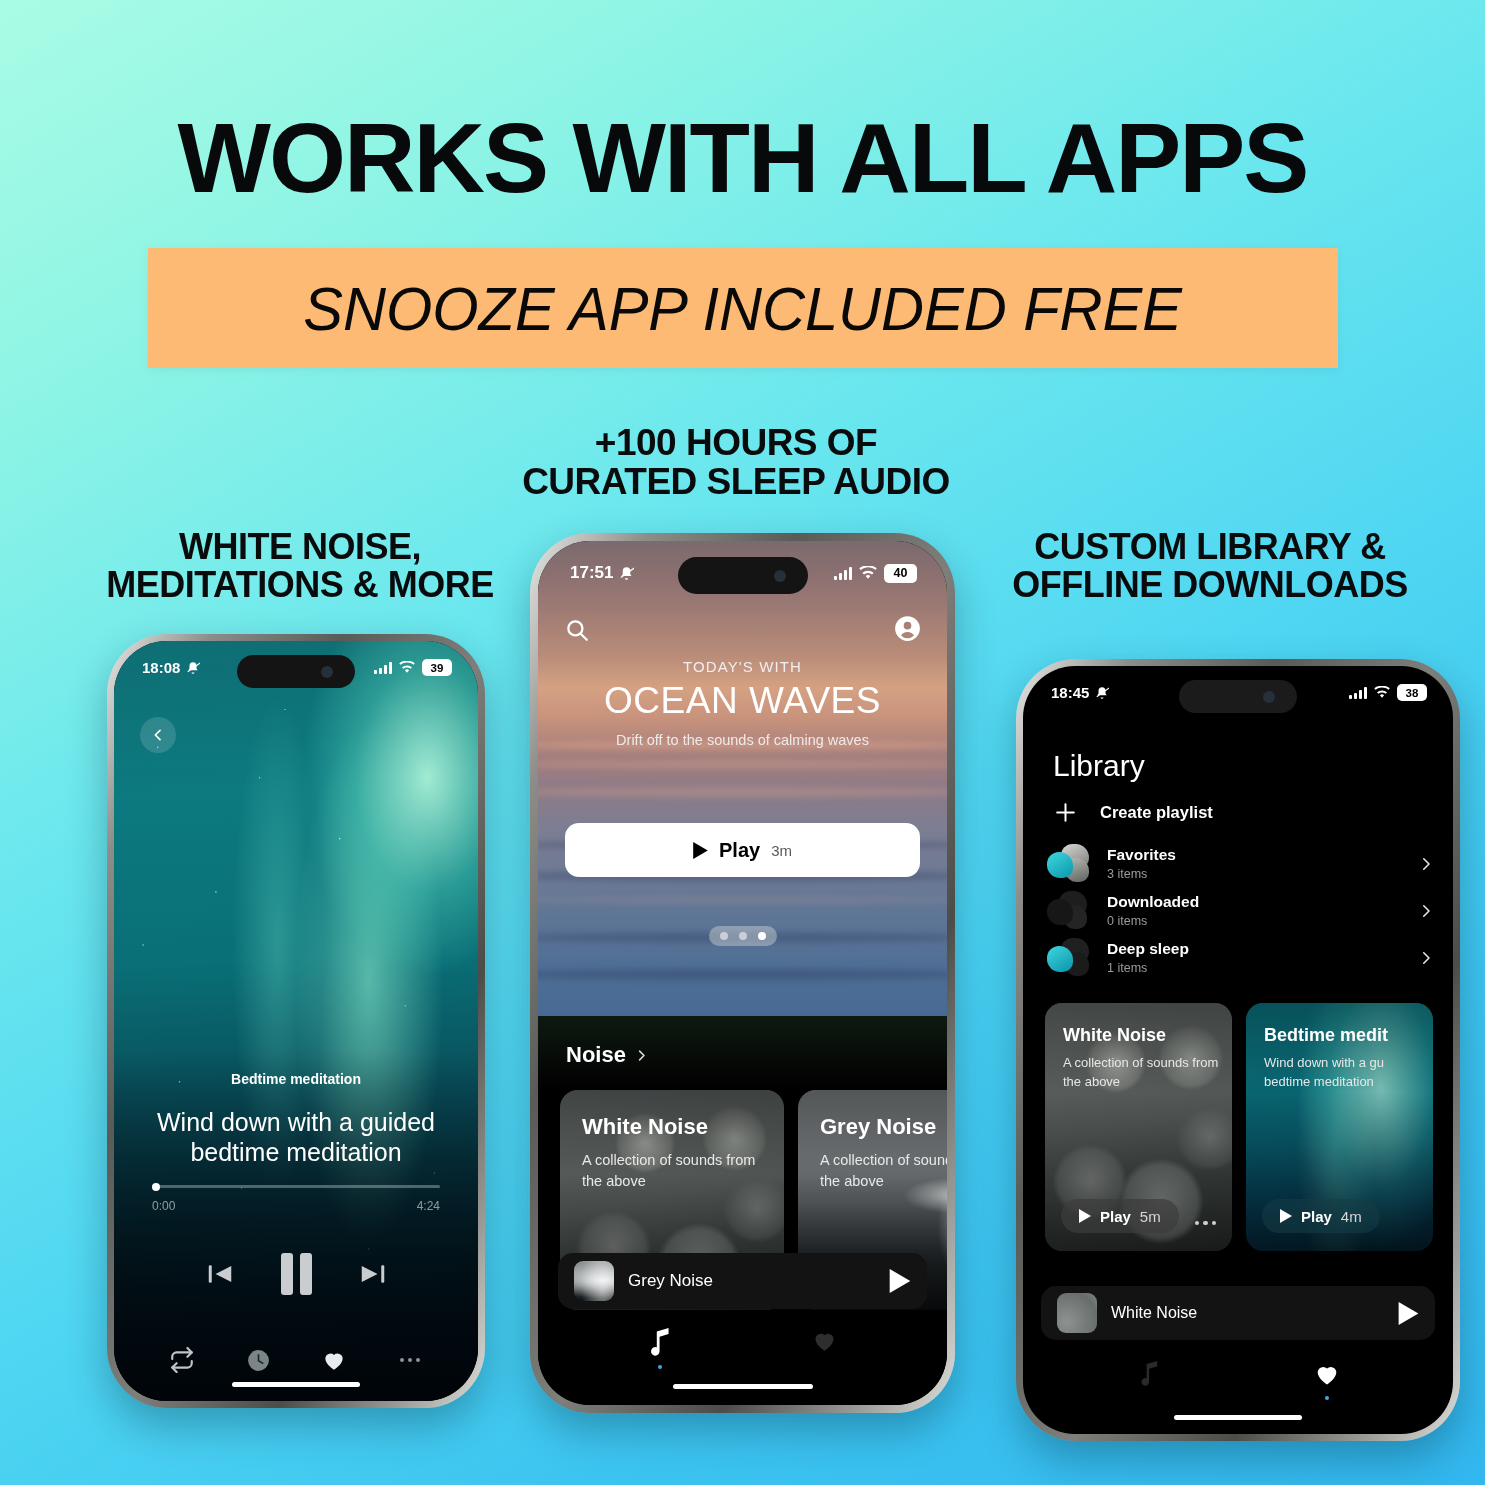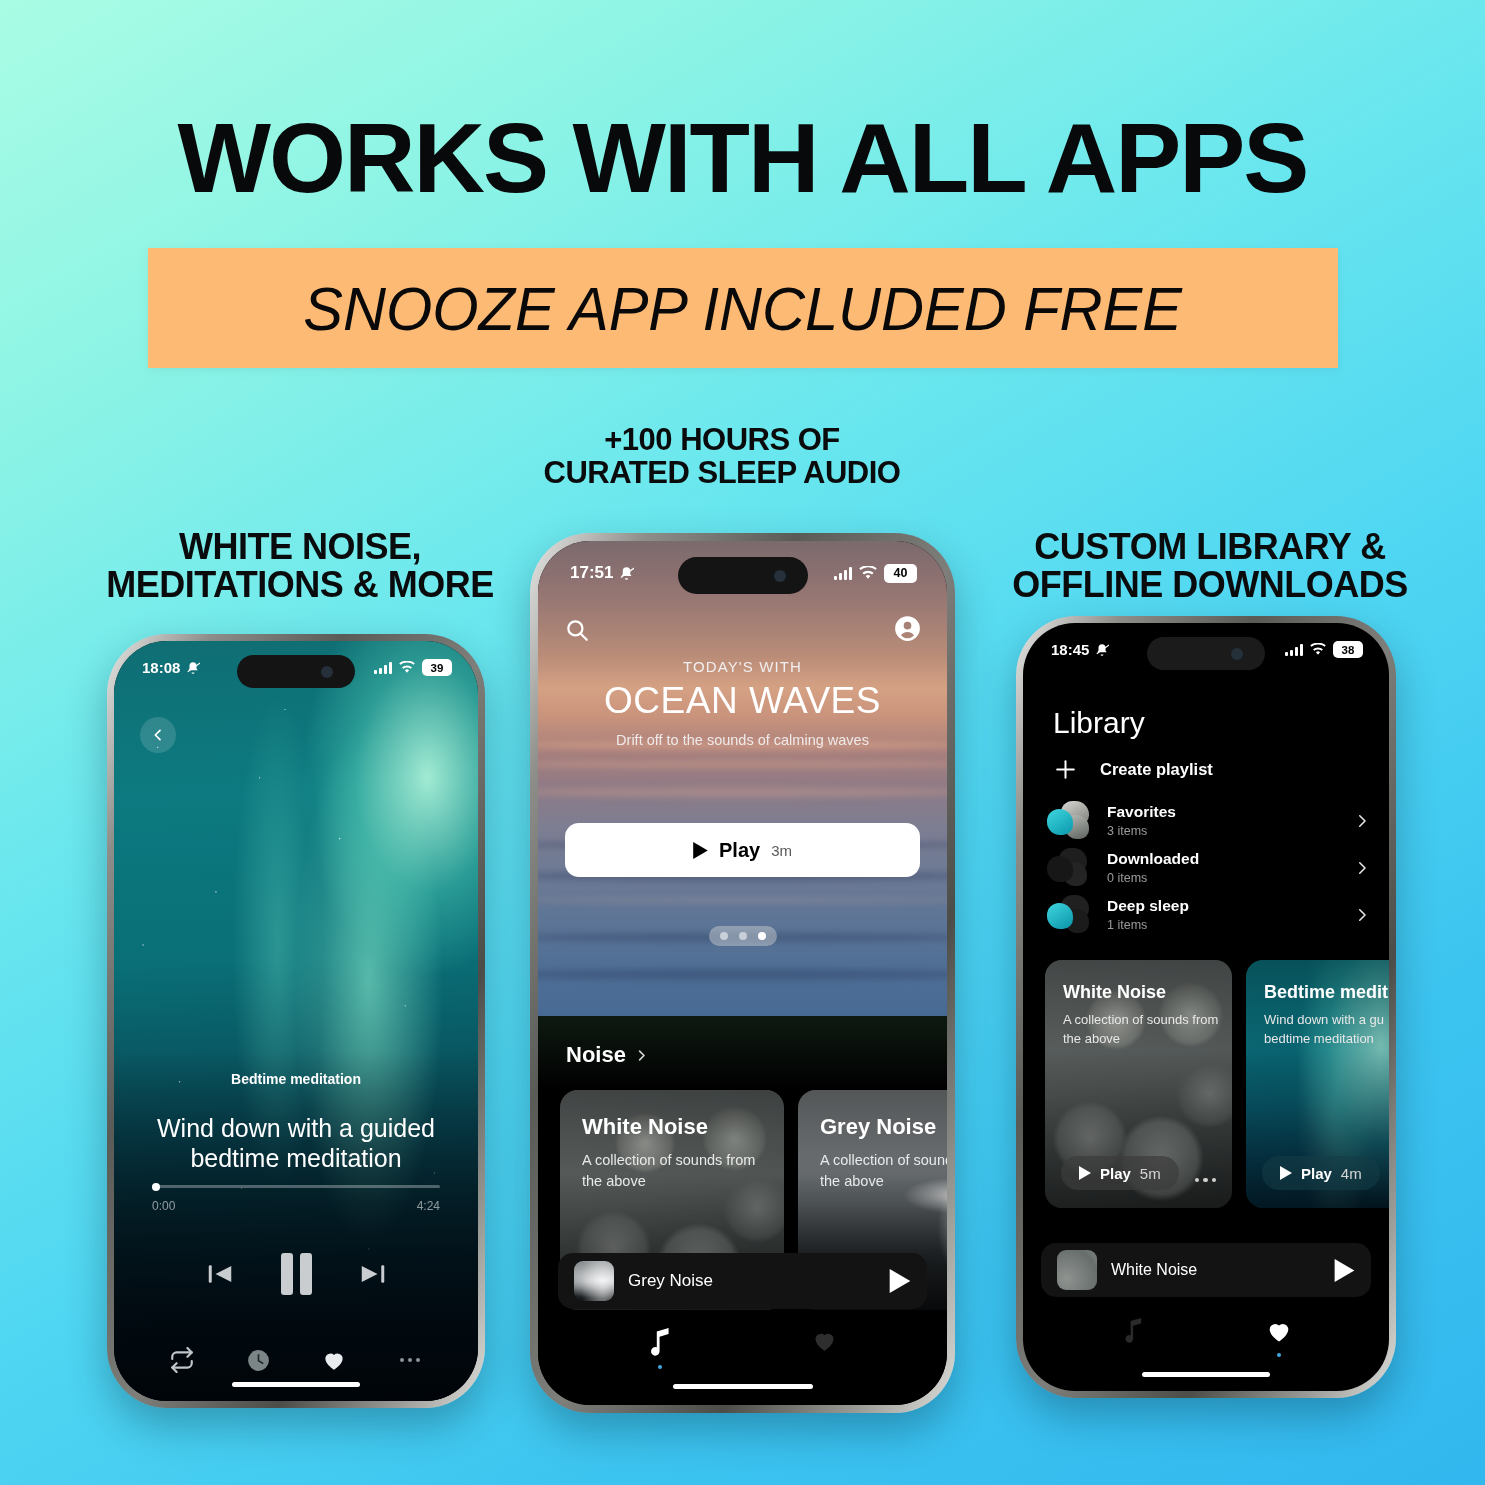--- a/index.html
+++ b/index.html
@@ -20,21 +20,21 @@
     position:absolute; top:248px; left:148px; width:1190px; height:120px;
     background:#fdba74; display:flex; align-items:center; justify-content:center;
     box-shadow:0 2px 10px rgba(0,0,0,.06);
   }
   .subbar span {
     font-size:62px; font-weight:500; font-style:italic; letter-spacing:0px;
     color:#09090a; transform:scaleX(.96);
   }
 
   .cap { position:absolute; text-align:center; font-weight:bold; color:#0a0b0c; line-height:1.05; letter-spacing:-0.5px; }
-  .cap-center { top:424px; left:372px; width:700px; font-size:31px; }
+  .cap-center { top:424px; left:386px; width:700px; font-size:37px; }
   .cap-left   { top:528px; left:40px;  width:520px; font-size:36px; }
   .cap-right  { top:528px; left:930px; width:560px; font-size:36px; }
 
   
   .phone { position:absolute; border-radius:60px; }
   .phone .frame {
     position:absolute; inset:0; border-radius:inherit;
     background:linear-gradient(115deg,#e8e8e6 0%, #8d8d8a 14%, #5a5a57 32%, #7e7e7b 52%, #4c4c49 72%, #9a9a97 88%, #dededa 100%);
     box-shadow:0 18px 40px rgba(0,40,60,.32);
   }
@@ -92,21 +92,21 @@
   }
   .aurora-fade { position:absolute; left:0; right:0; bottom:0; height:46%;
      background:linear-gradient(180deg, rgba(2,12,18,0) 0%, rgba(1,9,14,.55) 45%, rgba(0,4,8,.94) 100%); }
   .back-btn {
     position:absolute; left:26px; top:76px; width:36px; height:36px; border-radius:50%;
     background:rgba(255,255,255,.14); display:flex; align-items:center; justify-content:center;
     z-index:20;
   }
   .back-btn svg { width:16px; height:16px; }
   .lp-meta { position:absolute; left:0; right:0; top:430px; text-align:center; z-index:20; }
-  .lp-eyebrow { color:#fff; font-size:14px; font-weight:bold; margin-bottom:27px; }
+  .lp-eyebrow { color:#fff; font-size:14px; font-weight:bold; margin-bottom:21px; }
   .lp-title { color:#fff; font-size:25px; line-height:1.18; font-weight:400; padding:0 26px; }
   .lp-progress { position:absolute; left:38px; right:38px; top:544px; z-index:20; }
   .lp-track { height:3px; background:rgba(255,255,255,.30); border-radius:2px; position:relative; }
   .lp-knob { position:absolute; left:0; top:-2.5px; width:8px; height:8px; border-radius:50%; background:#fff; }
   .lp-times { display:flex; justify-content:space-between; color:rgba(255,255,255,.55); font-size:12px; margin-top:11px; }
   .lp-controls { position:absolute; left:0; right:0; top:612px; display:flex; align-items:center;
                  justify-content:center; gap:46px; z-index:20; }
   .lp-controls .pause { display:flex; gap:7px; }
   .lp-controls .pause i { display:block; width:12px; height:42px; background:#c9cdd0; border-radius:3px; }
   .lp-tabs { position:absolute; left:0; right:0; top:706px; display:flex; z-index:20; padding:0 30px; }
@@ -177,21 +177,21 @@
     position:absolute; left:20px; right:20px; bottom:96px; height:56px; background:#131313;
     border-radius:15px; display:flex; align-items:center; padding:0 16px; gap:14px; z-index:10;
   }
   .mini-player .thumb { width:40px; height:40px; border-radius:9px; flex:none; }
   .mini-player .nm { color:#fff; font-size:17px; flex:1; }
   .tabbar { position:absolute; left:0; right:0; bottom:36px; display:flex; z-index:10; padding:0 40px; }
   .tabbar > div { flex:1; display:flex; flex-direction:column; align-items:center; gap:8px; }
   .tabdot { width:4px; height:4px; border-radius:50%; }
 
   
-  #phone-right { left:1016px; top:616px; width:380px; height:782px; }
+  #phone-right { left:1016px; top:659px; width:444px; height:782px; }
   #phone-right .screen { inset:7px; border-radius:52px; background:#000; }
   .lib-title { position:absolute; left:30px; top:83px; color:#fff; font-size:30px; font-weight:400; z-index:10; }
   .create-row { position:absolute; left:30px; top:134px; display:flex; align-items:center; gap:22px; z-index:10; }
   .create-row span { color:#fff; font-size:16.5px; font-weight:bold; }
   .pl-list { position:absolute; left:24px; right:18px; top:174px; z-index:10; }
   .pl-row { display:flex; align-items:center; gap:16px; height:47px; }
   .pl-ico { width:44px; height:40px; flex:none; position:relative; }
   .pl-ico .b1,.pl-ico .b2,.pl-ico .b3 { position:absolute; border-radius:12px 14px 10px 13px; }
   .pl-txt { flex:1; }
   .pl-txt h5 { color:#fff; font-size:15.5px; font-weight:bold; }

